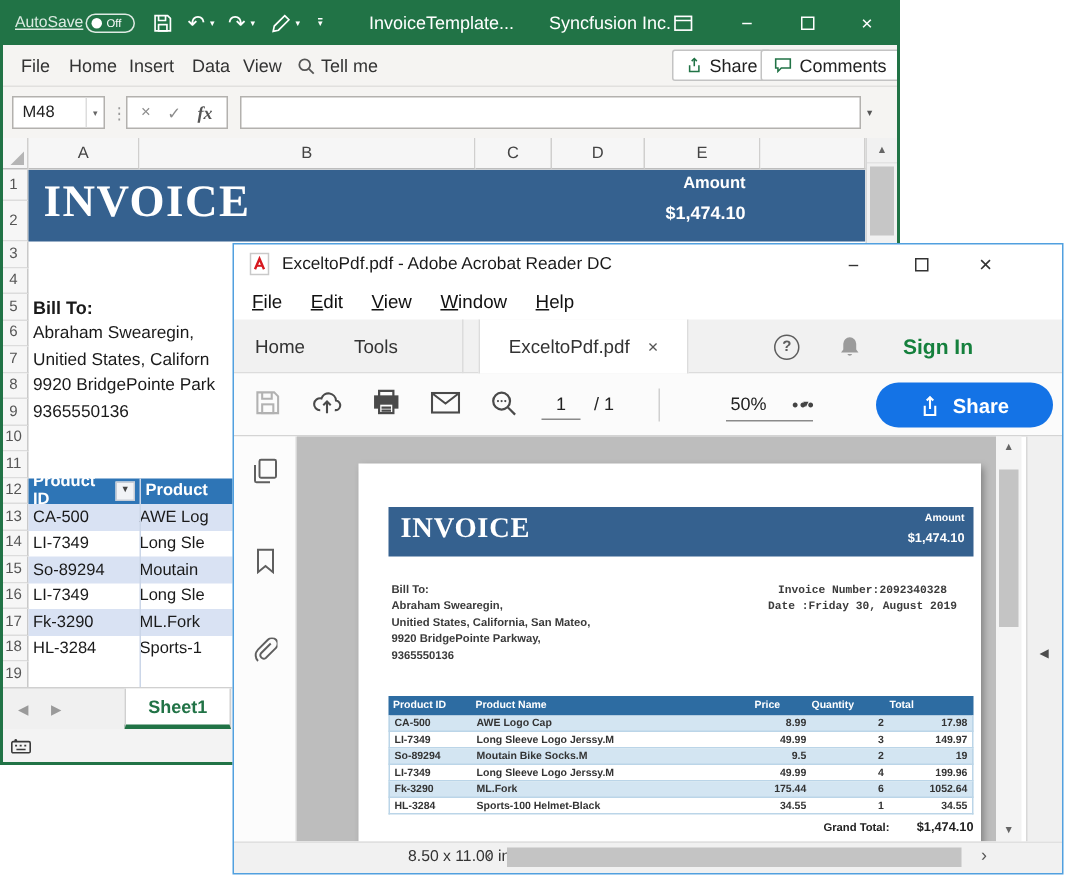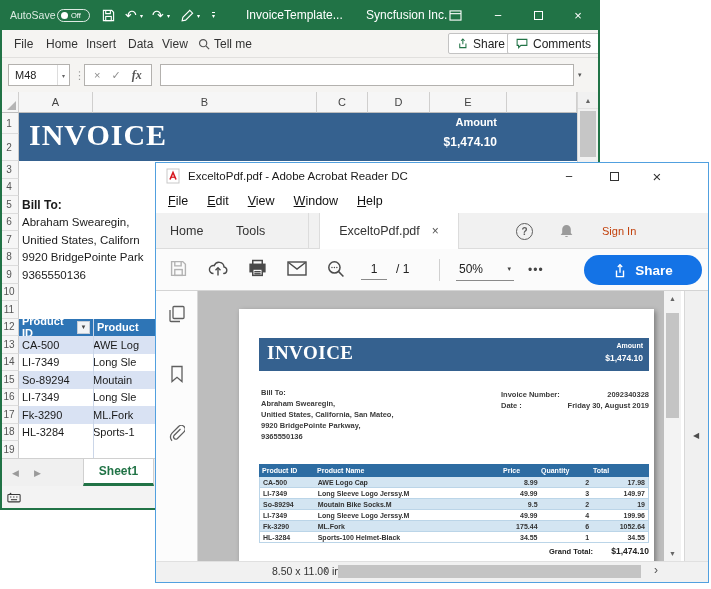--- a/index.html
+++ b/index.html
@@ -7,21 +7,21 @@
 
   
   .win-excel { position:absolute; left:0; top:0; width:600px; height:510px; background:#fff; z-index:1; }
   .xl-edge { position:absolute; background:#217346; z-index:5; }
   .xl-edge.l { left:0; top:0; width:2px; height:510px; }
   .xl-edge.r { right:0; top:0; width:2px; height:510px; }
   .xl-edge.b { left:0; bottom:0; width:600px; height:2px; }
 
   .xl-title { position:absolute; left:0; top:0; width:600px; height:30px; background:#217346; color:#fff; }
   .xt { position:absolute; top:0; height:30px; display:flex; align-items:center; color:#fff; white-space:nowrap; }
-  .xt-autosave { font-size:10.5px; color:#dcebe2; }
+  .xt-autosave { font-size:10.5px; color:#dcebe2;text-decoration:underline; }
   .xt-toggle { width:33px; height:13px; border:1px solid rgba(255,255,255,.85); border-radius:8px; display:flex; align-items:center; gap:3px; padding:0 3px; }
   .xt-knob { width:7px; height:7px; border-radius:50%; background:#fff; }
   .xt-tlabel { font-size:7.5px; color:#fff; }
   .xt-glyph { font-size:14px; }
   .xt-dd { font-size:6px; margin-left:1px; }
   .xt-qatchev { display:inline-block; font-size:6px; border-top:1px solid #fff; padding-top:1px; line-height:5px; }
   .xt-doc { font-size:12px; }
   .xt-ctrl { font-size:13px; width:16px; justify-content:center; }
   .xt-maxbox { width:9px; height:9px; border:1px solid #fff; display:inline-block; }
 
@@ -89,28 +89,28 @@
   .pmenu-item { display:inline-block; }
   .pmenu-item::first-letter { text-decoration:underline; }
 
   .pdf-tabbar { position:absolute; left:0; top:50px; width:552px; height:36px; background:#f1f1f1; font-size:12.5px; color:#333; }
   .pdf-tabbar::after { content:""; position:absolute; left:0; right:0; bottom:0; height:1px; background:#dcdcdc; }
   .ptb { position:absolute; top:0; height:36px; display:flex; align-items:center; }
   .ptb-zone { left:0; width:153px; border-right:1px solid #dcdcdc; }
   .tab-doc { left:163px; width:140px; background:#fff; border-left:1px solid #dcdcdc; border-right:1px solid #dcdcdc; justify-content:center; gap:12px; z-index:1; }
   .tab-close { color:#555; font-size:12px; }
   .help-circle { width:17px; height:17px; border-radius:50%; border:1.6px solid #5d5d5d; color:#5d5d5d; font-size:10px; font-weight:bold; display:flex; align-items:center; justify-content:center; }
-  .signin { font-size:11px; font-weight:normal; color:#c2410c; }
+  .signin { font-size:14px; font-weight:bold; color:#15803d; }
 
   .pdf-toolbar { position:absolute; left:0; top:86px; width:552px; height:42px; background:#fbfbfb; border-bottom:1px solid #d4d4d4; }
   .tb { position:absolute; display:flex; align-items:center; }
   .pagenum { width:26px; height:22px; border-bottom:1px solid #8a8a8a; justify-content:center; font-size:12px; color:#222; }
   .pageof { font-size:12px; color:#222; }
   .tb-div { width:1px; height:22px; background:#d0d0d0; }
-  .zoomsel { width:58px; height:24px; border-bottom:1px solid #8a8a8a; justify-content:space-between; padding:0 3px; font-size:12px; color:#222; }
+  .zoomsel { width:58px; height:24px; border-bottom:1px solid #8a8a8a; justify-content:space-between; padding:0 3px; font-size:12px; color:#222;margin-left:28px; }
   .zoomsel .dd { font-size:7px; color:#444; }
   .tb-more { font-size:12px; color:#444; letter-spacing:1px; }
   .share-pill { left:428px; top:6px; width:118px; height:30px; border-radius:15px; background:#1473E6; color:#fff; justify-content:center; gap:8px; font-size:13.5px; font-weight:bold; }
 
   .pdf-body { position:absolute; left:0; top:128px; width:552px; height:270px; }
   .pdf-sidebar { position:absolute; left:0; top:0; width:42px; height:270px; background:#fcfcfc; border-right:1px solid #d8d8d8; display:flex; flex-direction:column; align-items:center; padding-top:14px; gap:42px; }
   .pdf-collapse { position:absolute; font-size:8px; color:#4d4d4d; }
   .pdf-docarea { position:absolute; left:42px; top:0; width:466px; height:270px; background:#bdbdbd; overflow:hidden; }
   .pdf-page { position:absolute; left:41px; top:18px; width:415px; height:400px; background:#fff; box-shadow:2px 2px 5px rgba(0,0,0,.35); }
   .pdf-vscroll { position:absolute; left:508px; top:0; width:17px; height:270px; background:#f3f3f3; }
@@ -124,21 +124,21 @@
   .hs-thumb { position:absolute; left:182px; top:3px; width:303px; height:13px; background:#c4c4c4; }
 
   
   .pg-banner { position:absolute; left:20px; top:29px; width:390px; height:33px; background:#35618F; color:#fff; }
   .pg-banner-title { position:absolute; left:8px; top:4px; font-family:"Liberation Serif",serif; font-weight:bold; font-size:19px; letter-spacing:.5px; }
   .pg-banner-amt { position:absolute; right:6px; top:4px; text-align:right; font-weight:bold; }
   .pg-amt-label { font-size:7px; display:block; }
   .pg-amt-value { font-size:8.5px; display:block; margin-top:4px; }
   .pg-billto { position:absolute; left:22px; top:78px; font-size:7.5px; font-weight:bold; color:#3b3b3b; line-height:11px; white-space:nowrap; }
   .pg-meta { position:absolute; left:262px; top:80px; width:148px; font-size:7.5px; font-weight:bold; color:#3b3b3b; }
-  .pg-meta .mrow { display:flex; justify-content:space-between; line-height:11px; }
+  .pg-meta .mrow { display:flex; justify-content:center; line-height:11px;font-family:Liberation Mono, monospace; }
   .pg-table { position:absolute; left:20px; top:155px; width:390px; font-size:7px; color:#333; }
   .pt-head { display:flex; align-items:center; height:13px; background:#2D6CA2; color:#fff; font-weight:bold; }
   .pt-row { display:flex; align-items:center; height:11px; border:1px solid #BBD5E8; border-top:none; font-weight:bold; background:#fff; }
   .pt-row.band { background:#D3E5F2; }
   .c-id { width:58px; padding-left:3px; }
   .c-name { width:186px; }
   .c-price { width:38px; }
   .c-qty { width:52px; }
   .c-total { width:56px; }
   .pt-row .c-price, .pt-row .c-qty, .pt-row .c-total { text-align:right; padding-right:3px; }

